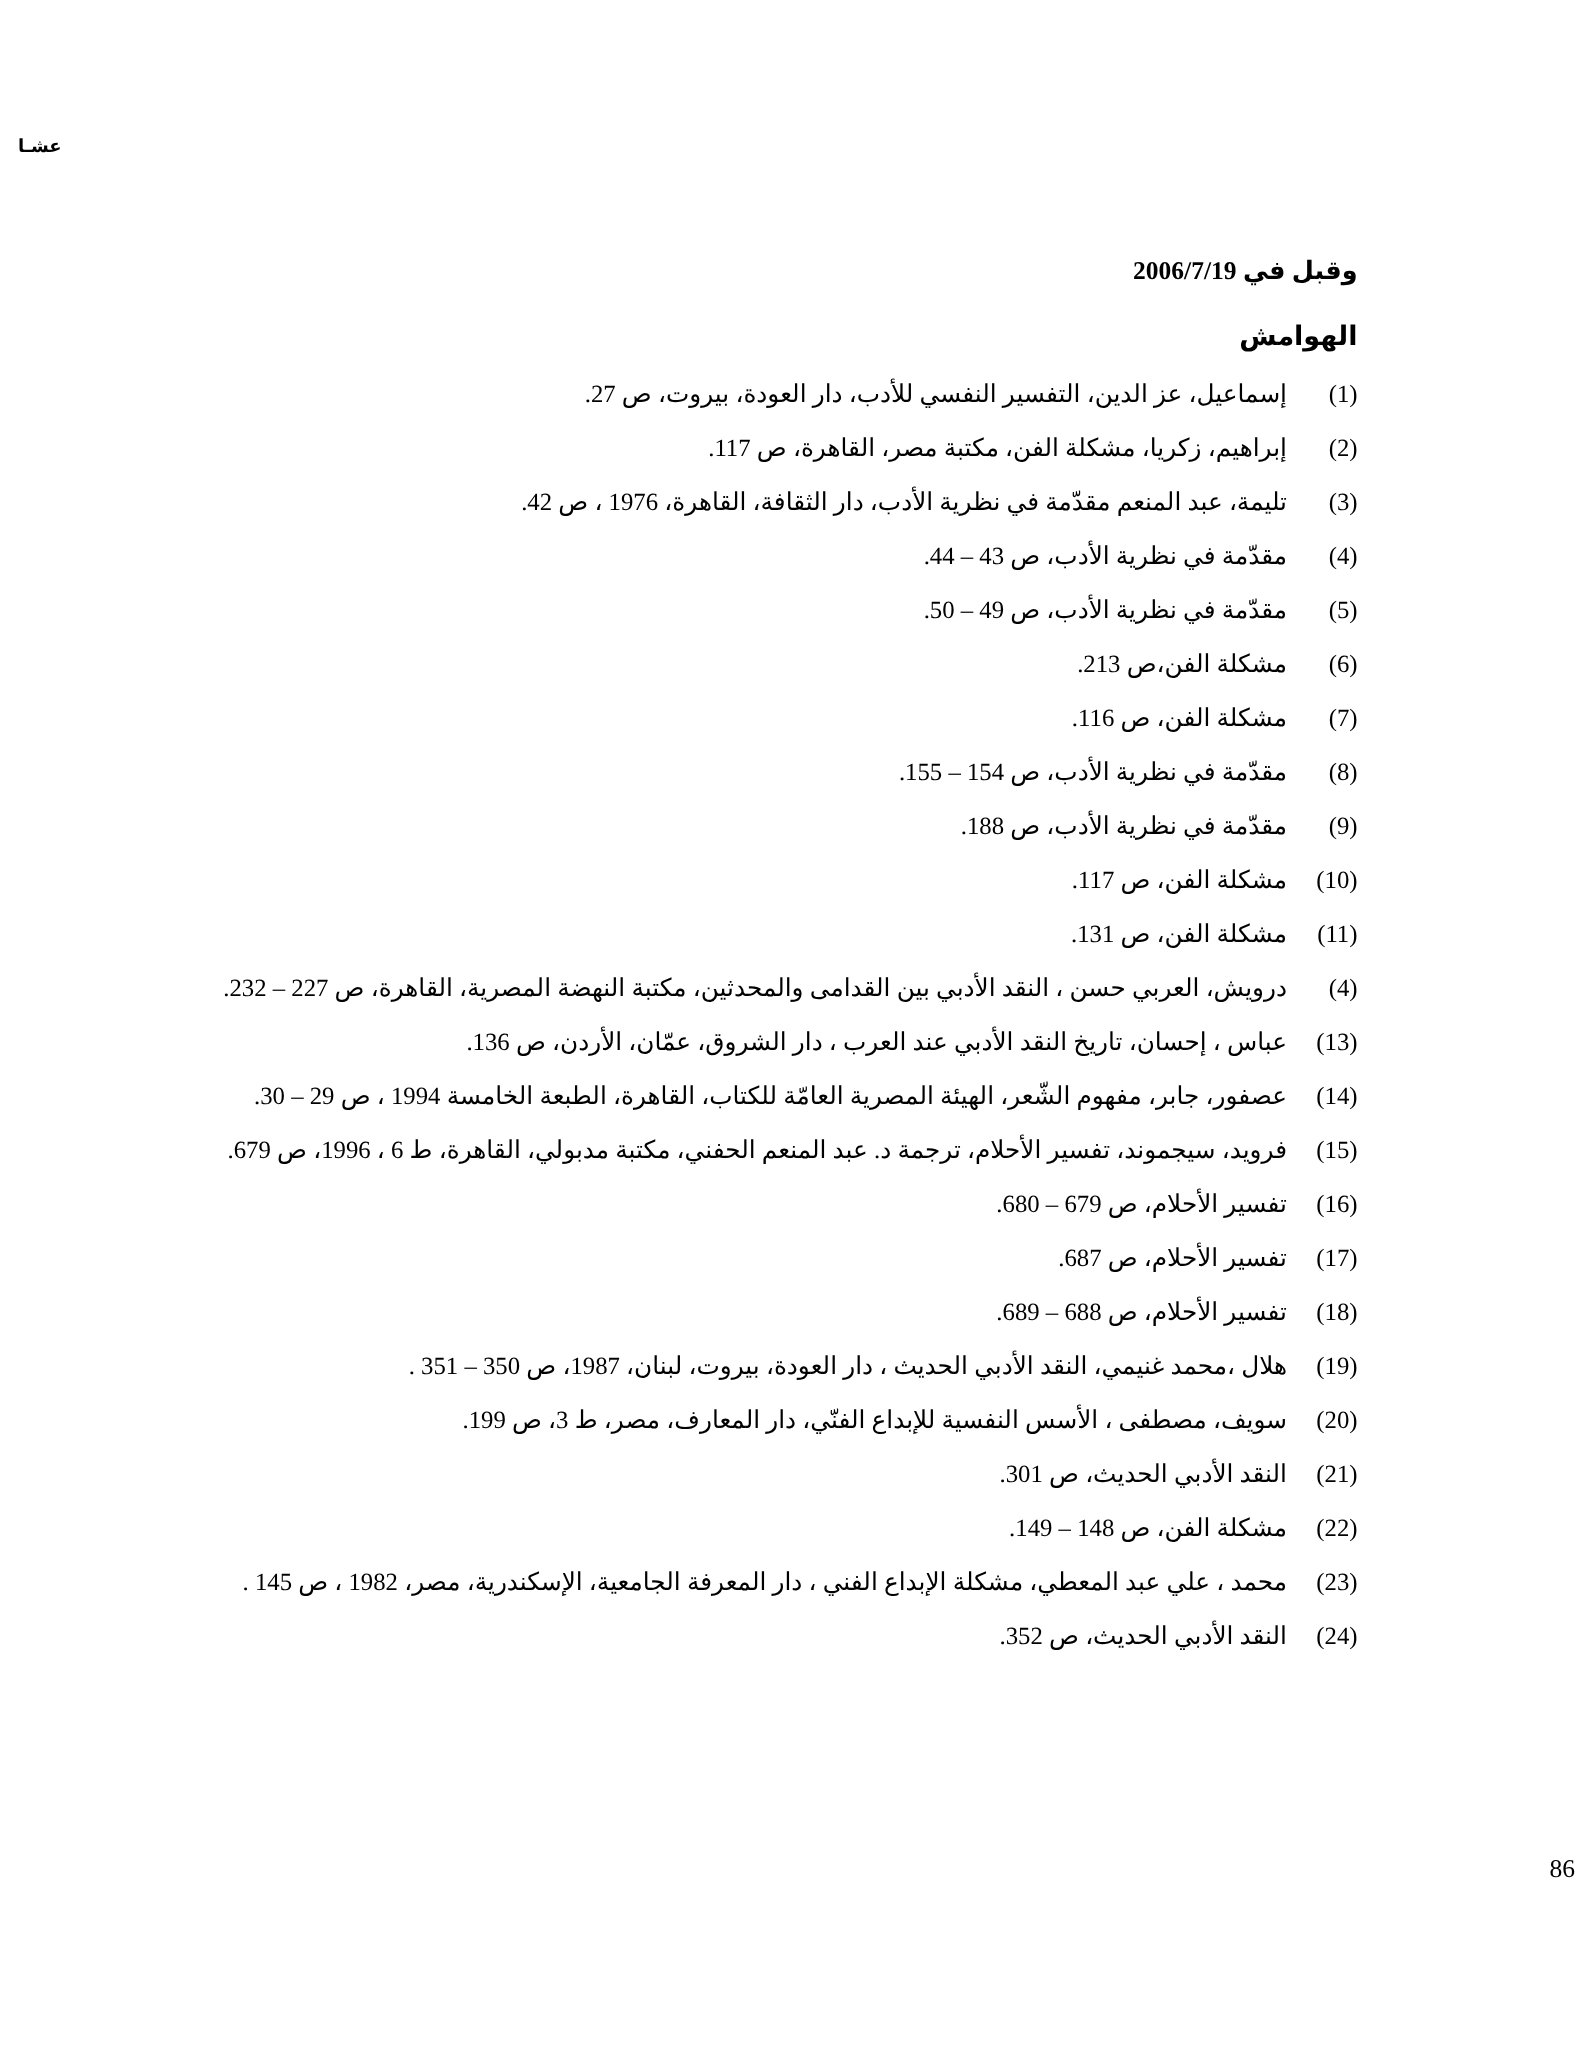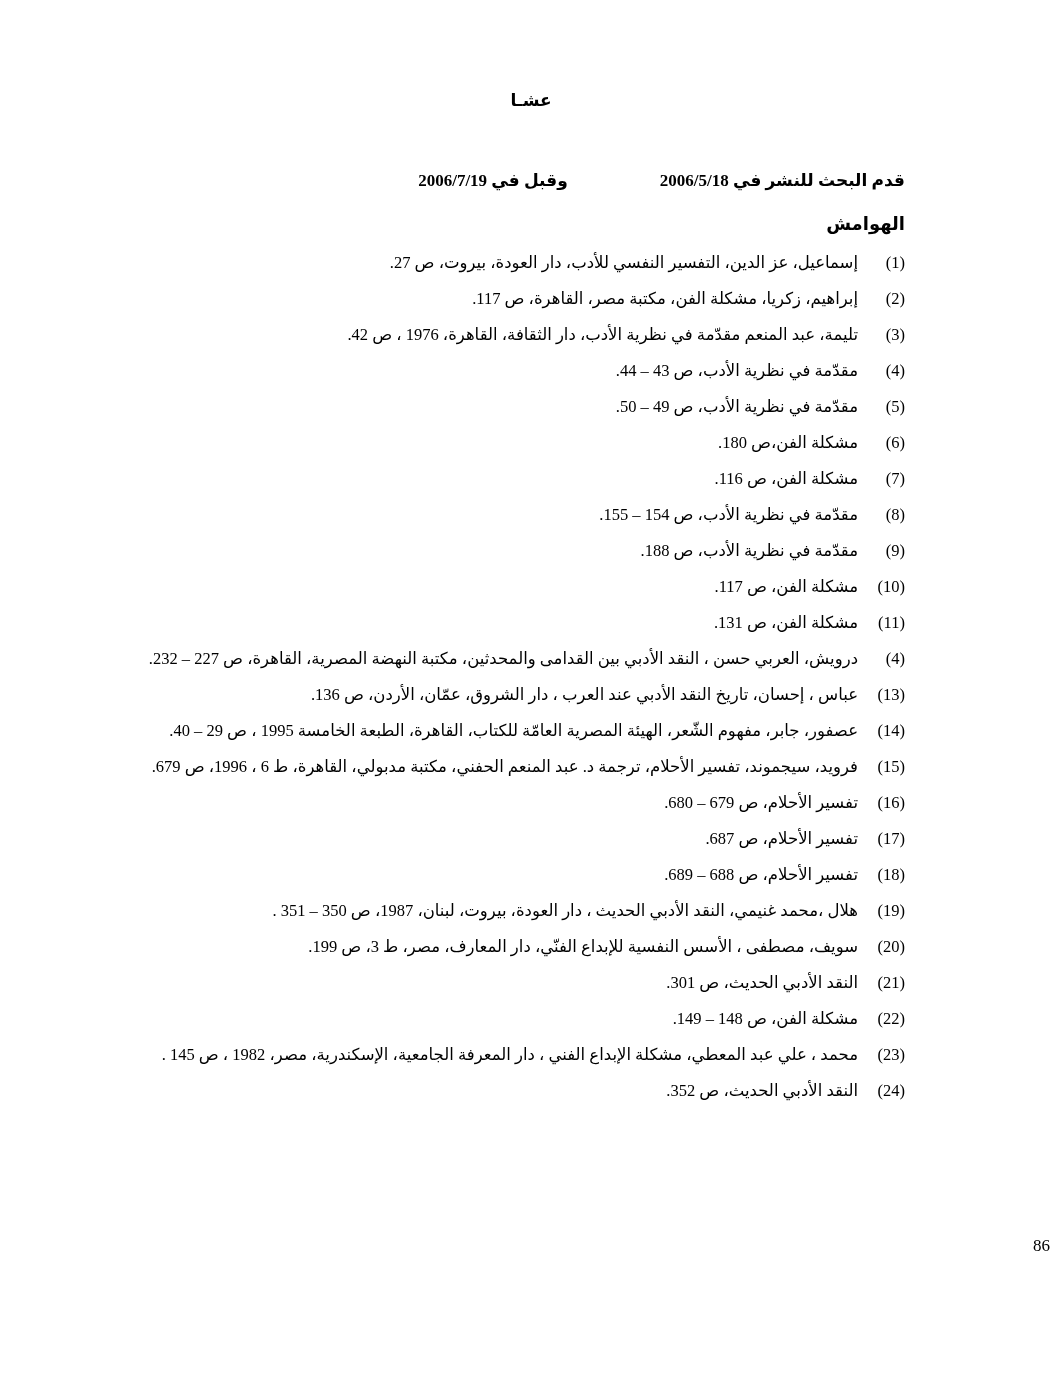--- a/index.html
+++ b/index.html
@@ -20,23 +20,23 @@
     height: 1375px;
     box-sizing: border-box;
     direction: rtl;
     padding: 168px 145px 0 130px;
   }
   .running-header {
     position: absolute;
     top: 90px;
     left: 12px;
     right: 0;
-    text-align: center;
+    text-align: left;
     font-weight: 700;
-    font-size: 17px;
+    font-size: 12px;
     letter-spacing: 0.5px;
   }
   .dates-line {
     display: flex;
     align-items: baseline;
     gap: 92px;
     font-weight: 700;
     font-size: 17px;
     line-height: 26px;
     white-space: nowrap;
@@ -81,21 +81,20 @@
 </head>
 <body>
 
 <div class="page">
 
   <div class="running-header">
     <span>عشـا</span>
   </div>
 
   <div class="dates-line">
-    <span>قدم البحث للنشر في 2006/5/18</span>
     <span>وقبل في 2006/7/19</span>
   </div>
 
   <h2 class="section-title">الهوامش</h2>
 
   <ol class="footnotes">
     <li class="footnote">
       <span class="fn-num">(1)</span>
       <span class="fn-text">إسماعيل، عز الدين، التفسير النفسي للأدب، دار العودة، بيروت، ص 27.</span>
     </li>
@@ -110,21 +109,21 @@
     <li class="footnote">
       <span class="fn-num">(4)</span>
       <span class="fn-text">مقدّمة في نظرية الأدب، ص 43 – 44.</span>
     </li>
     <li class="footnote">
       <span class="fn-num">(5)</span>
       <span class="fn-text">مقدّمة في نظرية الأدب، ص 49 – 50.</span>
     </li>
     <li class="footnote">
       <span class="fn-num">(6)</span>
-      <span class="fn-text">مشكلة الفن،ص 180.</span>
+      <span class="fn-text">مشكلة الفن،ص 213.</span>
     </li>
     <li class="footnote">
       <span class="fn-num">(7)</span>
       <span class="fn-text">مشكلة الفن، ص 116.</span>
     </li>
     <li class="footnote">
       <span class="fn-num">(8)</span>
       <span class="fn-text">مقدّمة في نظرية الأدب، ص 154 – 155.</span>
     </li>
     <li class="footnote">
@@ -142,21 +141,21 @@
     <li class="footnote">
       <span class="fn-num">(4)</span>
       <span class="fn-text">درويش، العربي حسن ، النقد الأدبي بين القدامى والمحدثين، مكتبة النهضة المصرية، القاهرة، ص 227 – 232.</span>
     </li>
     <li class="footnote">
       <span class="fn-num">(13)</span>
       <span class="fn-text">عباس ، إحسان، تاريخ النقد الأدبي عند العرب ، دار الشروق، عمّان، الأردن، ص 136.</span>
     </li>
     <li class="footnote">
       <span class="fn-num">(14)</span>
-      <span class="fn-text">عصفور، جابر، مفهوم الشّعر، الهيئة المصرية العامّة للكتاب، القاهرة، الطبعة الخامسة 1995 ، ص 29 – 40.</span>
+      <span class="fn-text">عصفور، جابر، مفهوم الشّعر، الهيئة المصرية العامّة للكتاب، القاهرة، الطبعة الخامسة 1994 ، ص 29 – 30.</span>
     </li>
     <li class="footnote">
       <span class="fn-num">(15)</span>
       <span class="fn-text">فرويد، سيجموند، تفسير الأحلام، ترجمة د. عبد المنعم الحفني، مكتبة مدبولي، القاهرة، ط 6 ، 1996، ص 679.</span>
     </li>
     <li class="footnote">
       <span class="fn-num">(16)</span>
       <span class="fn-text">تفسير الأحلام، ص 679 – 680.</span>
     </li>
     <li class="footnote">

